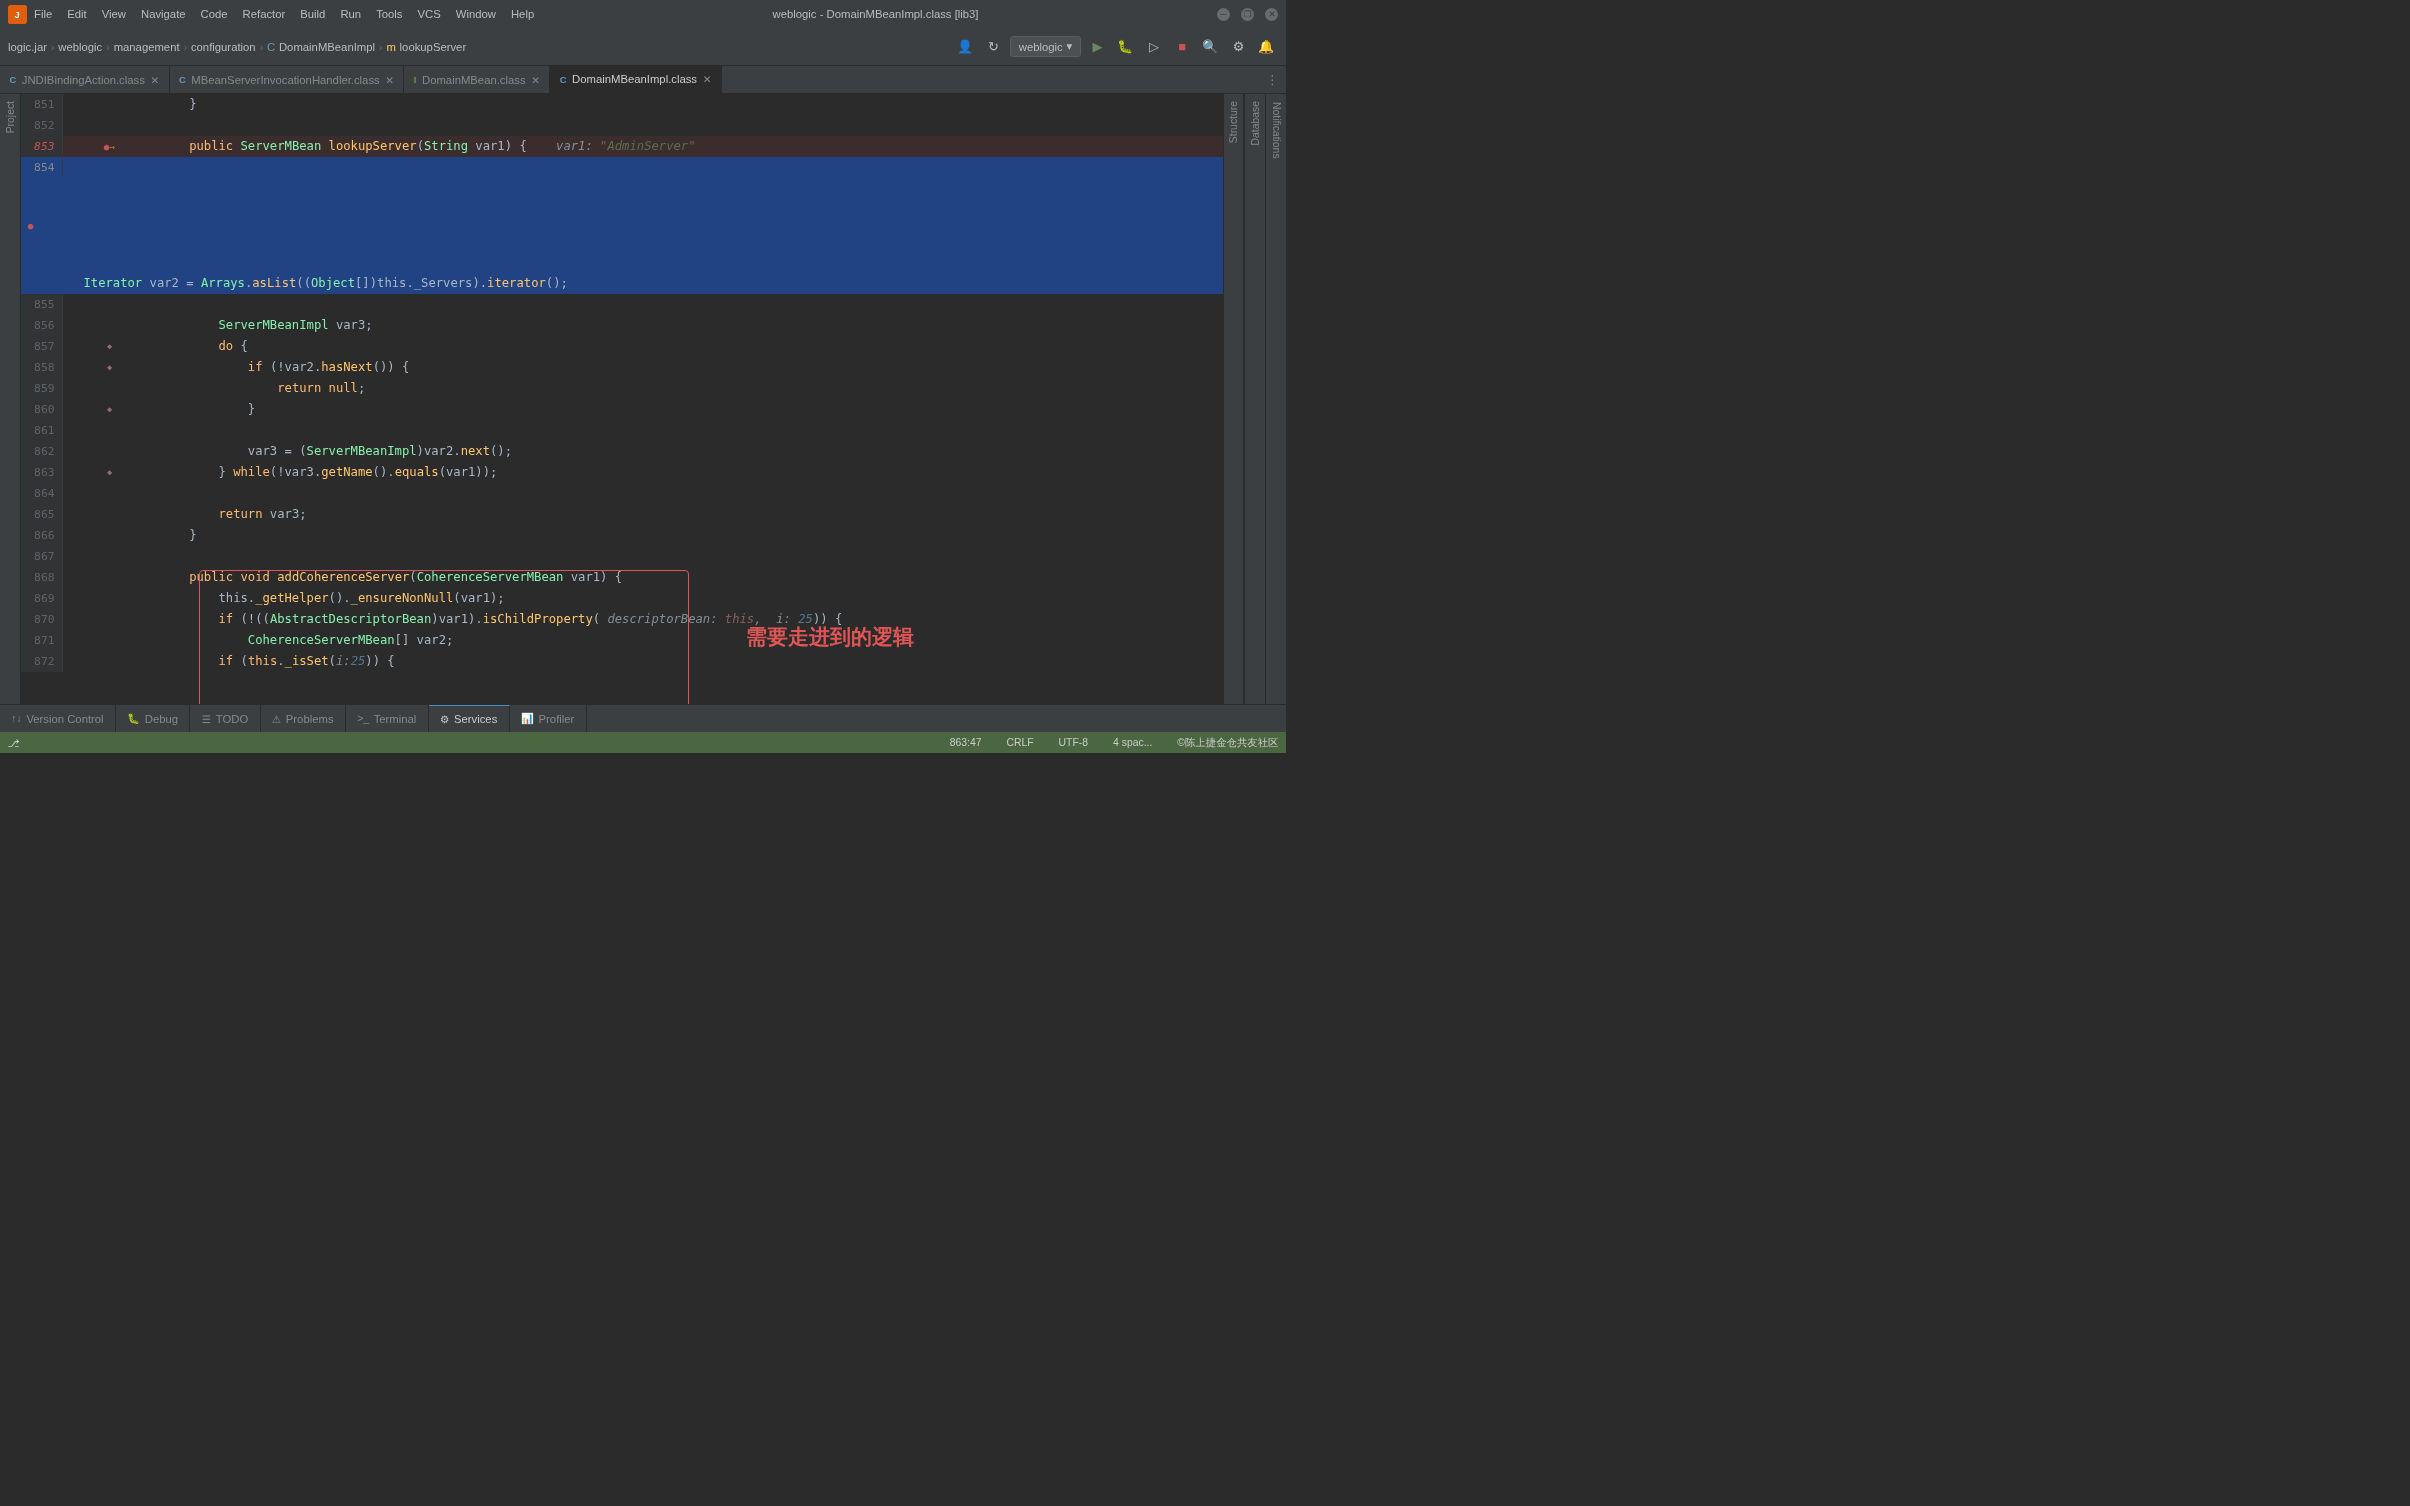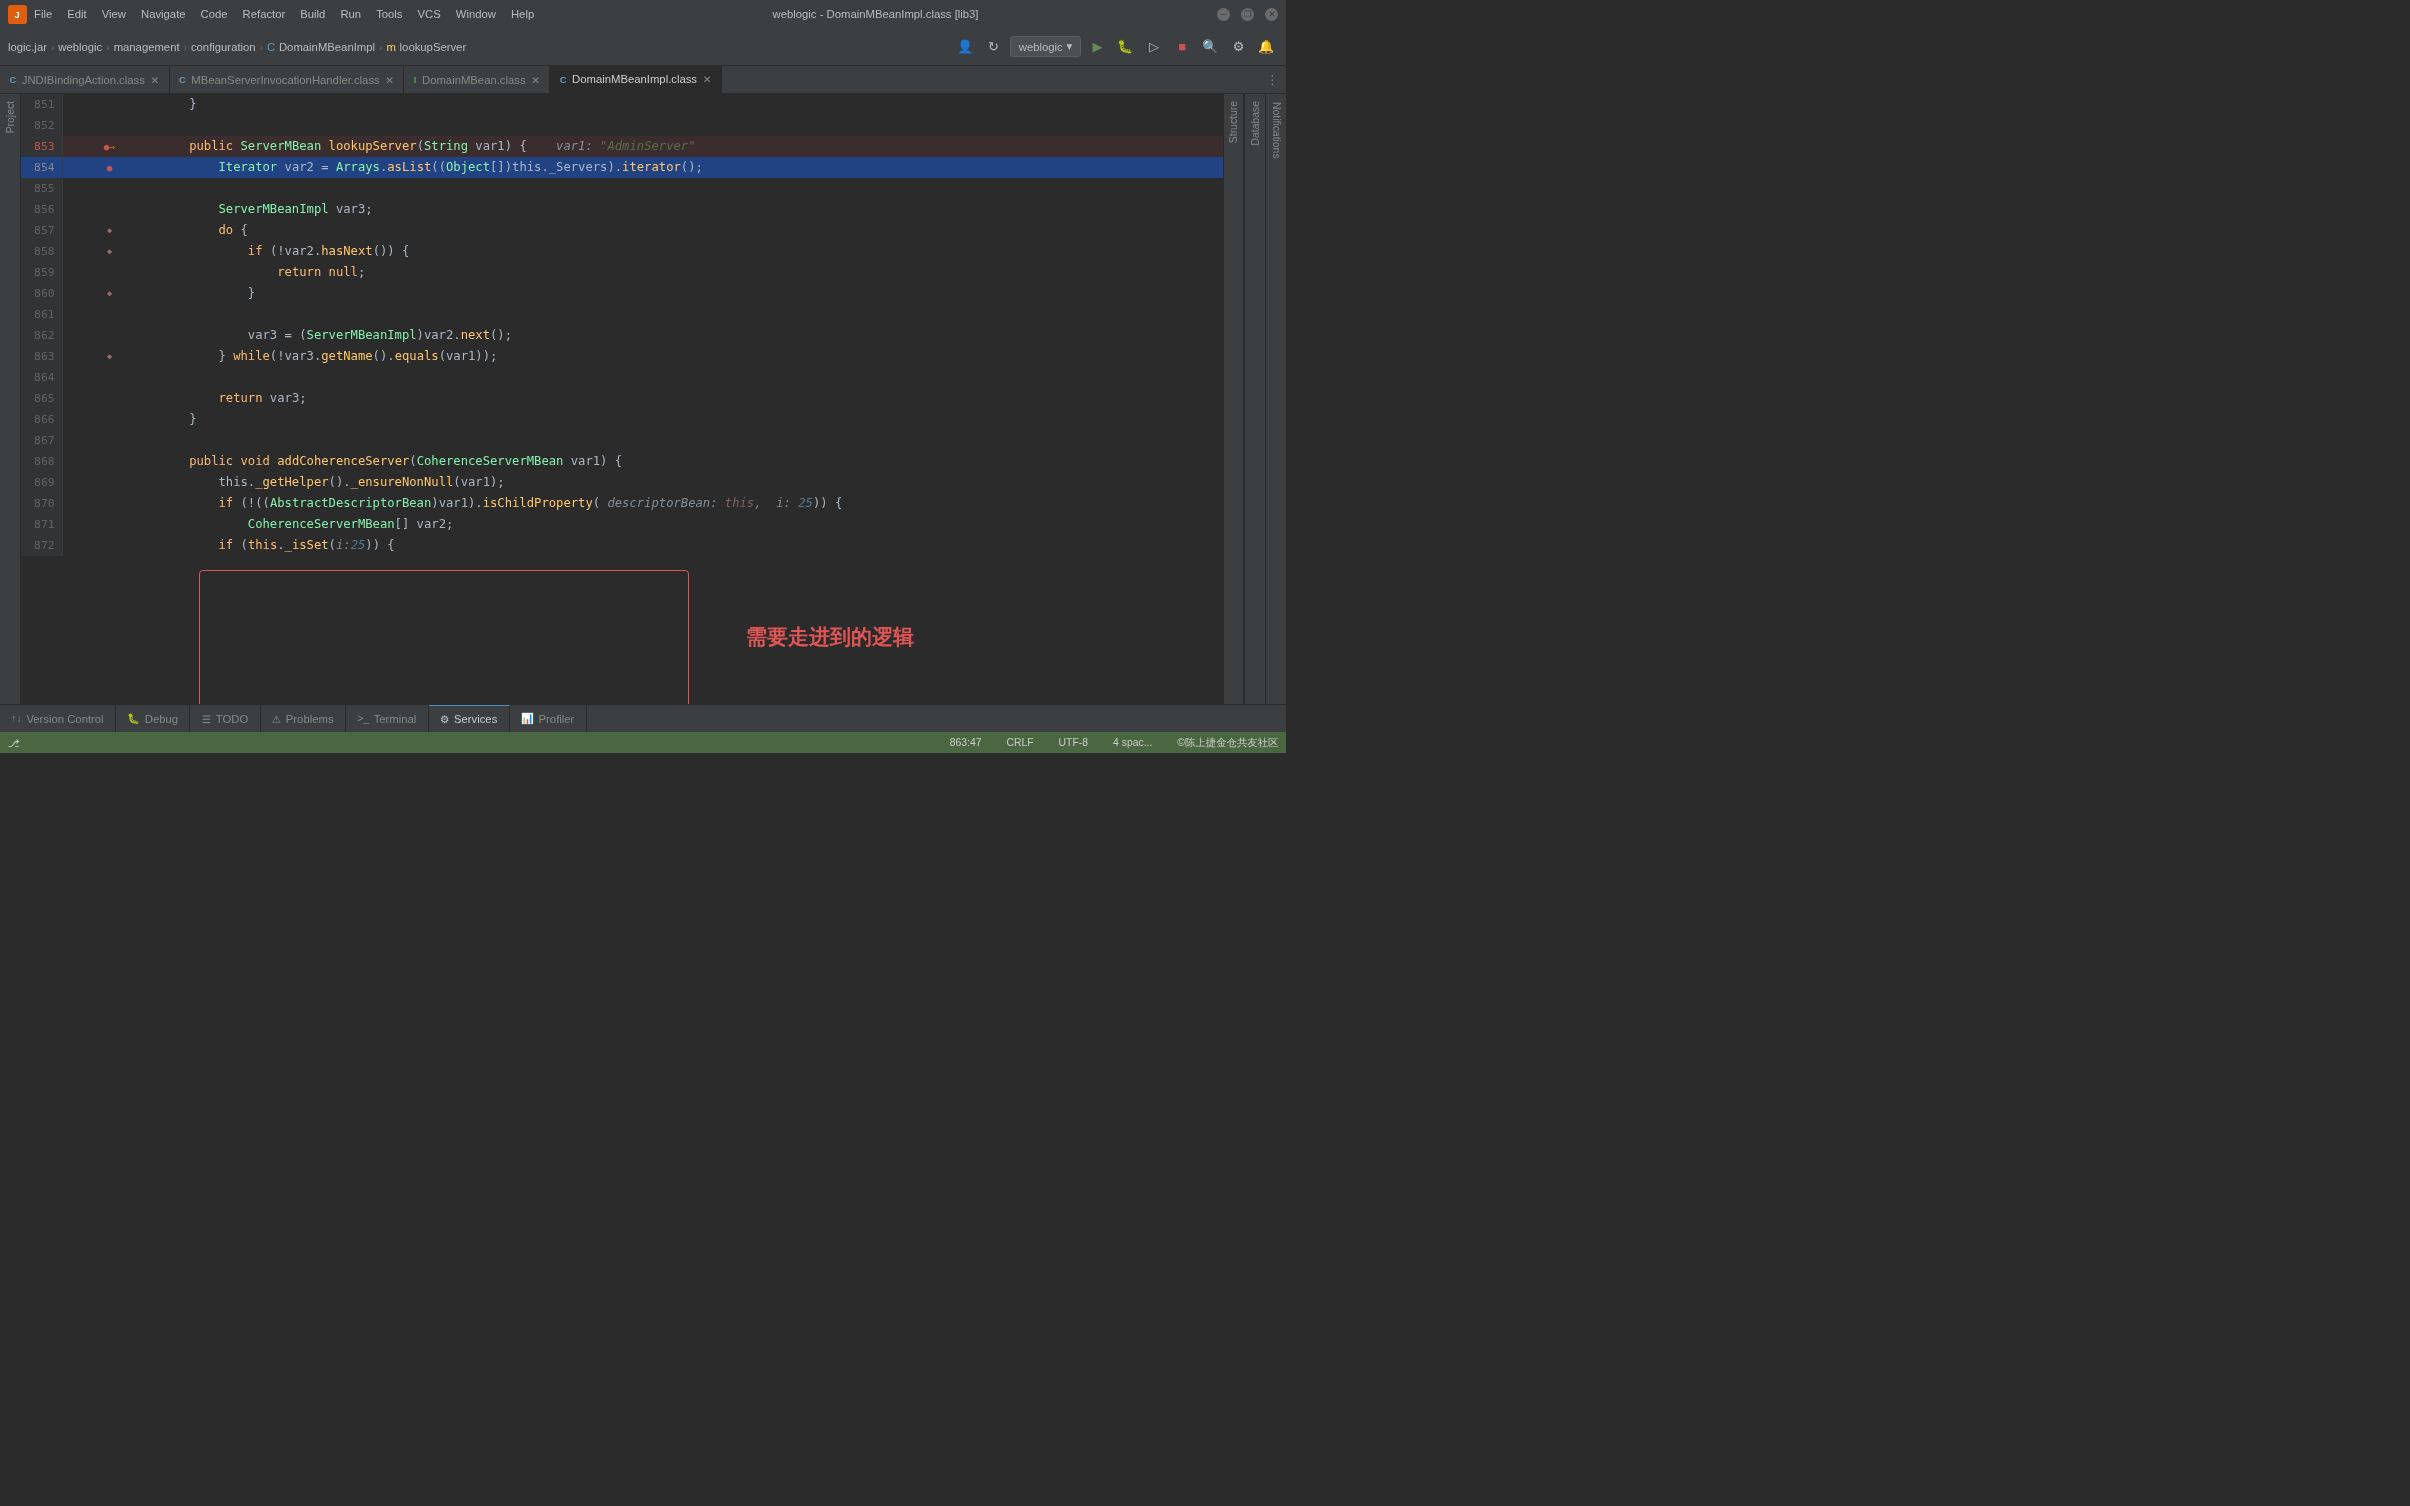--- a/index.html
+++ b/index.html
@@ -216,20 +216,21 @@
     }
     .line-content {
       flex: 1;
       padding-left: 3.8px;
       color: #a9b7c6;
       white-space: pre;
       font-family: 'Consolas', 'Monaco', monospace;
     }
     .line-highlighted {
       background: #214283 !important;
+      flex-direction: column;
     }
     .line-highlighted .line-content { background: #214283; }
 
     
     .kw { color: #fdba74; }
     .type { color: #86efac; }
     .fn { color: #ffc66d; }
     .num { color: #6897bb; }
     .param-hint { color: #a9b7c6; opacity: 0.7; font-style: italic; }
     .param-name { color: #aa7777; font-style: italic; }
@@ -502,21 +503,21 @@
             <div class="line-content">    }</div>
           </div>
 
           <div class="code-line">
             <div class="line-num">852</div>
             <div class="line-gutter"></div>
             <div class="line-content"></div>
           </div>
 
           <div class="code-line" style="background: rgba(255,80,80,0.08);">
-            <div class="line-num" style="color:#c75450;">853</div>
+            <div class="line-num" style="color:#c75450;font-style:italic;">853</div>
             <div class="line-gutter">
               <span style="color:#c75450; font-size:9.4px;">●</span>
               <span style="color:#cc7832; font-size:9.4px;">→</span>
             </div>
             <div class="line-content"><span class="kw">    public</span> <span class="type">ServerMBean</span> <span class="fn">lookupServer</span>(<span class="type">String</span> var1) {    <span class="param-hint">var1: <span class="param-value">"AdminServer"</span></span></div>
           </div>
 
           <div class="code-line line-highlighted">
             <div class="line-num" style="background:#214283; color:#888; border-right:0.9px solid #3a3a3c;">854</div>
             <div class="line-gutter" style="background:#214283;">

